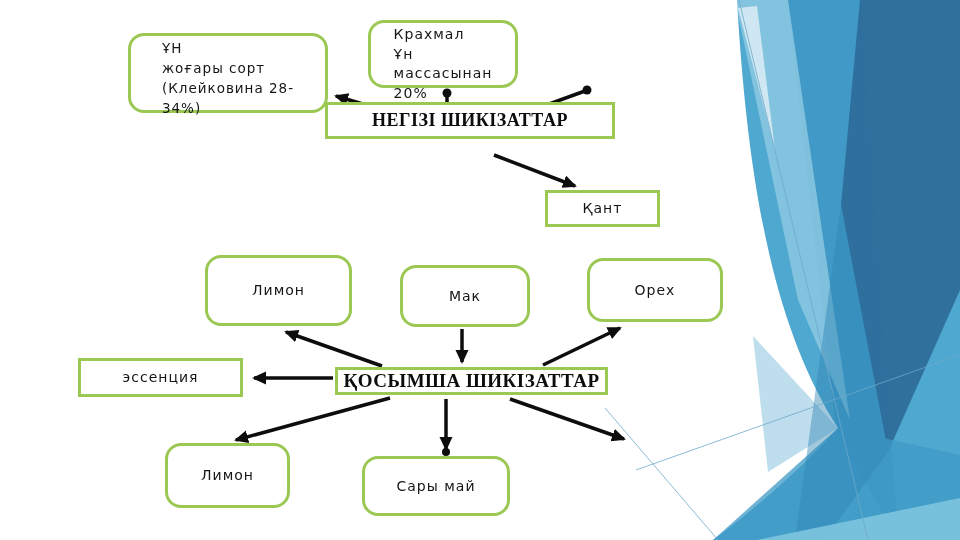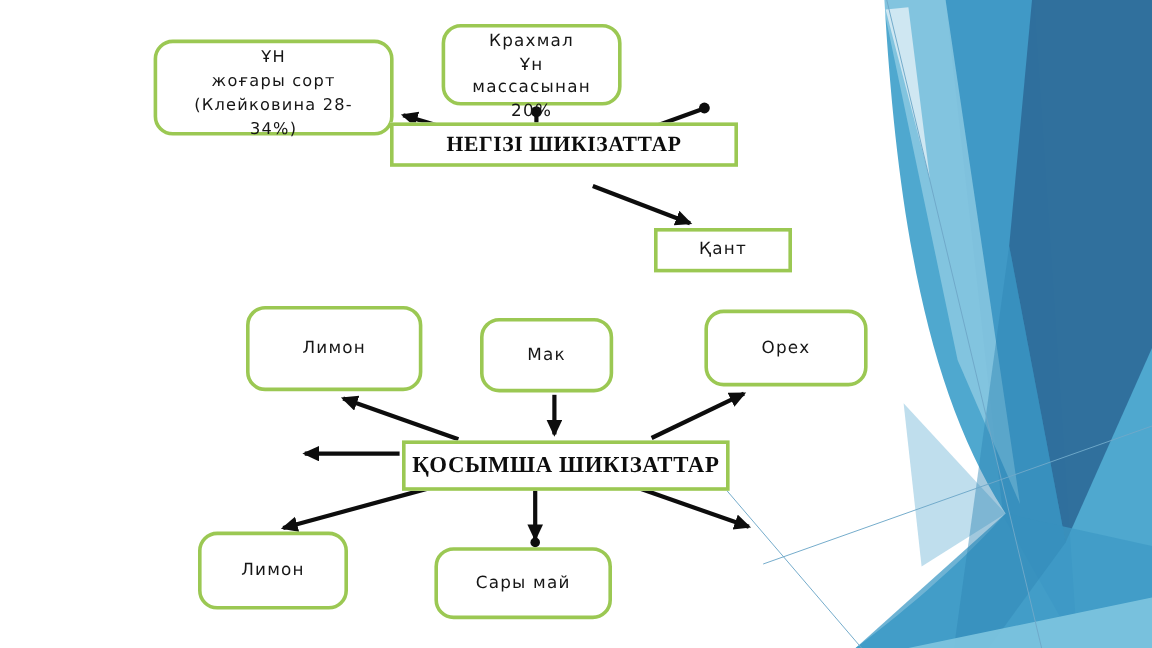--- a/index.html
+++ b/index.html
@@ -3,21 +3,21 @@
 <meta charset="utf-8">
 <style>
   html,body{margin:0;padding:0;background:#888;}
   .slide{
     position:relative;width:960px;height:540px;background:#ffffff;
     overflow:hidden;font-family:"DejaVu Sans",sans-serif;
   }
   svg.layer{position:absolute;left:0;top:0;width:960px;height:540px;pointer-events:none;}
   .node{
     position:absolute;display:flex;align-items:center;justify-content:center;
-    box-sizing:border-box;background:#ffffff;z-index:10;text-align:center;
+    box-sizing:border-box;background:#ffffff;z-index:10;
   }
   .rounded{border:3px solid #9BC853;border-radius:16px;}
   .rect{border:3px solid #9BC853;border-radius:0;}
   .node-label{
     color:#161616;font-size:14px;letter-spacing:1px;line-height:19px;
     white-space:pre-line;
   }
   .small-label{font-size:13.5px;line-height:20px;}
   .header-label{
     font-family:"Liberation Serif",serif;font-weight:bold;font-size:18px;
@@ -94,30 +94,33 @@
   </div>
 
   <div class="node rect" style="left:545px;top:190px;width:115px;height:37px;">
     <span class="node-label">Қант</span>
   </div>
 
   <div class="node rounded" style="left:205px;top:255px;width:147px;height:71px;">
     <span class="node-label">Лимон</span>
   </div>
 
-  <div class="node rounded" style="left:400px;top:265px;width:111px;height:62px;">
+  <div class="node rounded" style="left:400px;top:265px;width:130px;height:62px;">
     <span class="node-label">Мак</span>
   </div>
 
   <div class="node rounded" style="left:587px;top:258px;width:136px;height:64px;">
     <span class="node-label">Орех</span>
   </div>
 
+  <div class="node rect" style="left:78px;top:358px;width:165px;height:39px;">
+    <span class="node-label">эссенция</span>
+  </div>
 
-  <div class="node rect" style="left:335px;top:367px;width:273px;height:42px;">
+  <div class="node rect" style="left:335px;top:367px;width:273px;height:28px;">
     <span class="header-label" style="font-size:19px;">ҚОСЫМША ШИКІЗАТТАР</span>
   </div>
 
   <div class="node rounded" style="left:165px;top:443px;width:125px;height:65px;">
     <span class="node-label">Лимон</span>
   </div>
 
   <div class="node rounded" style="left:362px;top:456px;width:148px;height:60px;">
     <span class="node-label">Сары май</span>
   </div>

